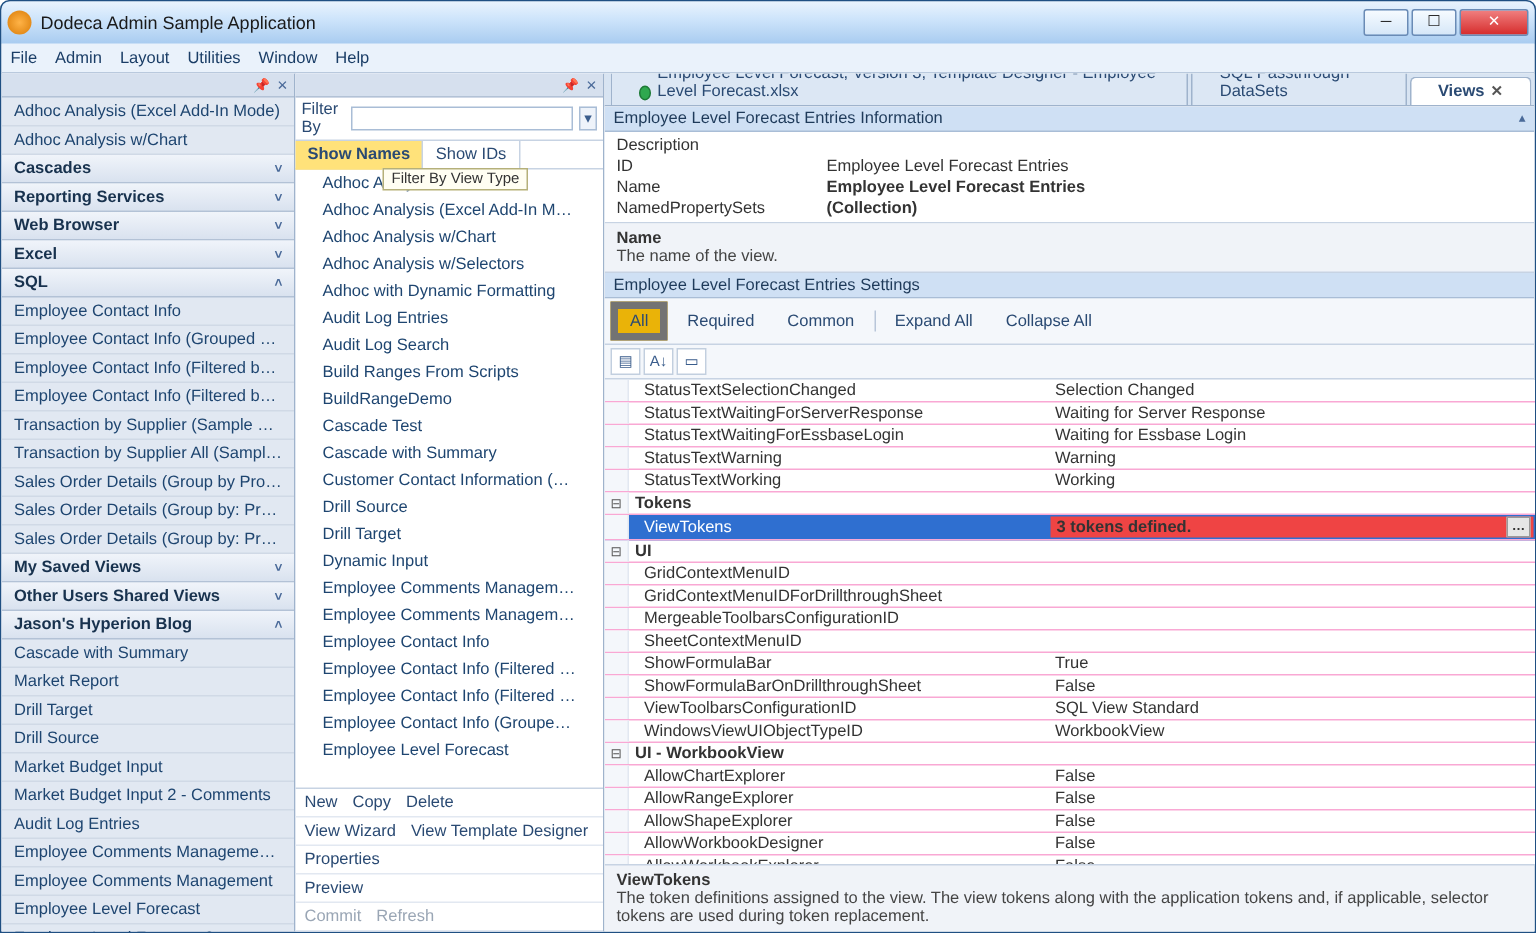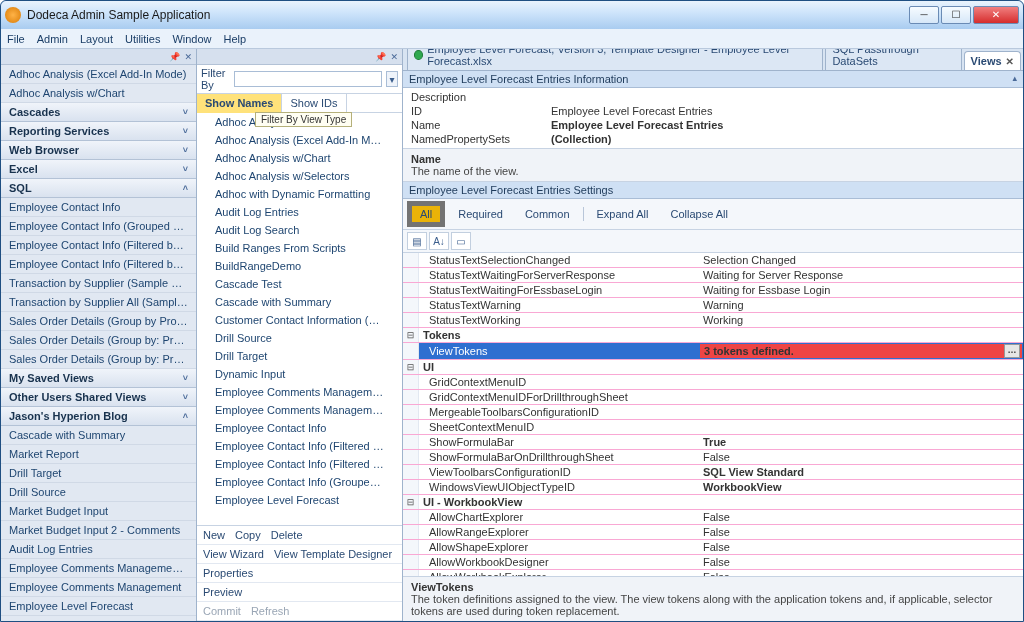--- a/index.html
+++ b/index.html
@@ -46,21 +46,21 @@
 .mid-list { flex:1; overflow-y:auto; overflow-x:hidden;}
 .mid-item { padding:3px 18px; color:#1e4570; white-space:nowrap; overflow:hidden; text-overflow:ellipsis; cursor:default;}
 .mid-buttons { border-top:1px solid #c7d3e3; }
 .mid-btnrow { display:flex; gap:10px; padding:3px 6px; border-bottom:1px solid #e2e8f1; color:#2a4a73;}
 .mid-btnrow.disabled { color:#9aa6b5;}
 .mid-btnrow span { cursor:default;}
 
 
 .right { flex:1; display:flex; flex-direction:column; background:#eef2f8; overflow:hidden;}
 .doc-tabs { height:22px; background:#d8e4f2; display:flex; align-items:flex-end; padding-left:4px; gap:0; border-bottom:1px solid #9fb3cc;}
-.doc-tab { padding:3px 6px; color:#2a4a73; border:1px solid #9fb3cc; border-bottom:none; background:#dce7f4; border-radius:4px 4px 0 0; margin-right:2px; display:flex; align-items:center; gap:4px; cursor:default;}
+.doc-tab { padding:3px 18px; color:#2a4a73; border:1px solid #9fb3cc; border-bottom:none; background:#dce7f4; border-radius:4px 4px 0 0; margin-right:2px; display:flex; align-items:flex-end; gap:4px; cursor:default;}
 .doc-tab.active { background:#fff; font-weight:bold;}
 .doc-tab .round { width:10px; height:10px; border-radius:50%; background:#2fa84f; border:1px solid #1d7a36;}
 .doc-tab .x { color:#555; font-size:10px;}
 .right-body { flex:1; display:flex; flex-direction:column; background:#fff; overflow:hidden;}
 
 
 .info-header { background:#cfe0f4; padding:2px 6px; color:#1e3a5a; border-bottom:1px solid #a9bdd6; display:flex; justify-content:space-between;}
 .info-grid { display:flex; border-bottom:1px solid #c7d3e3; max-height:70px;}
 .info-col { flex:1; padding:2px 8px;}
 .info-row { display:flex; padding:1px 0; color:#333;}
@@ -85,21 +85,21 @@
 .prow { display:flex; align-items:center; border-bottom:1px solid #f9a8d4; min-height:15px;}
 .prow .gutter { width:16px; text-align:center; color:#555; font-size:9px; background:#f4f7fb; border-right:1px solid #e2e8f1; align-self:stretch; display:flex; align-items:center; justify-content:center;}
 .prow .plabel { flex:0 0 280px; padding:1px 4px 1px 10px; color:#333; white-space:nowrap; overflow:hidden; text-overflow:ellipsis;}
 .prow .pvalue { flex:1; padding:1px 4px; color:#333; white-space:nowrap; overflow:hidden; text-overflow:ellipsis;}
 .prow.cat .plabel { font-weight:bold; padding-left:4px;}
 .prow.cat .pvalue { visibility:hidden;}
 .prow.selected { background:#2f6fd0;}
 .prow.selected .plabel { color:#fff;}
 .prow.selected .pvalue { background:#ef4444; color:#333; font-weight:bold; border:1px solid #2f6fd0; position:relative;}
 .prow.selected .pvalue::after { content:"…"; position:absolute; right:2px; top:0; background:#e6e6e6; border:1px solid #999; width:14px; height:12px; font-size:9px; text-align:center; line-height:10px;}
-.pvalue.bold { font-weight:bold;}
+.pvalue.bold { font-weight:normal;}
 
 
 .prop-desc { background:#f0f3f8; border-top:1px solid #c7d3e3; padding:4px 8px;}
 .prop-desc .t { font-weight:bold; color:#333;}
 .prop-desc .d { color:#444;}
 
 
 ::-webkit-scrollbar { width:16px; height:16px;}
 ::-webkit-scrollbar-track { background:#eef2f8;}
 ::-webkit-scrollbar-thumb { background:#c2d2e6; border:1px solid #9fb3cc;}

